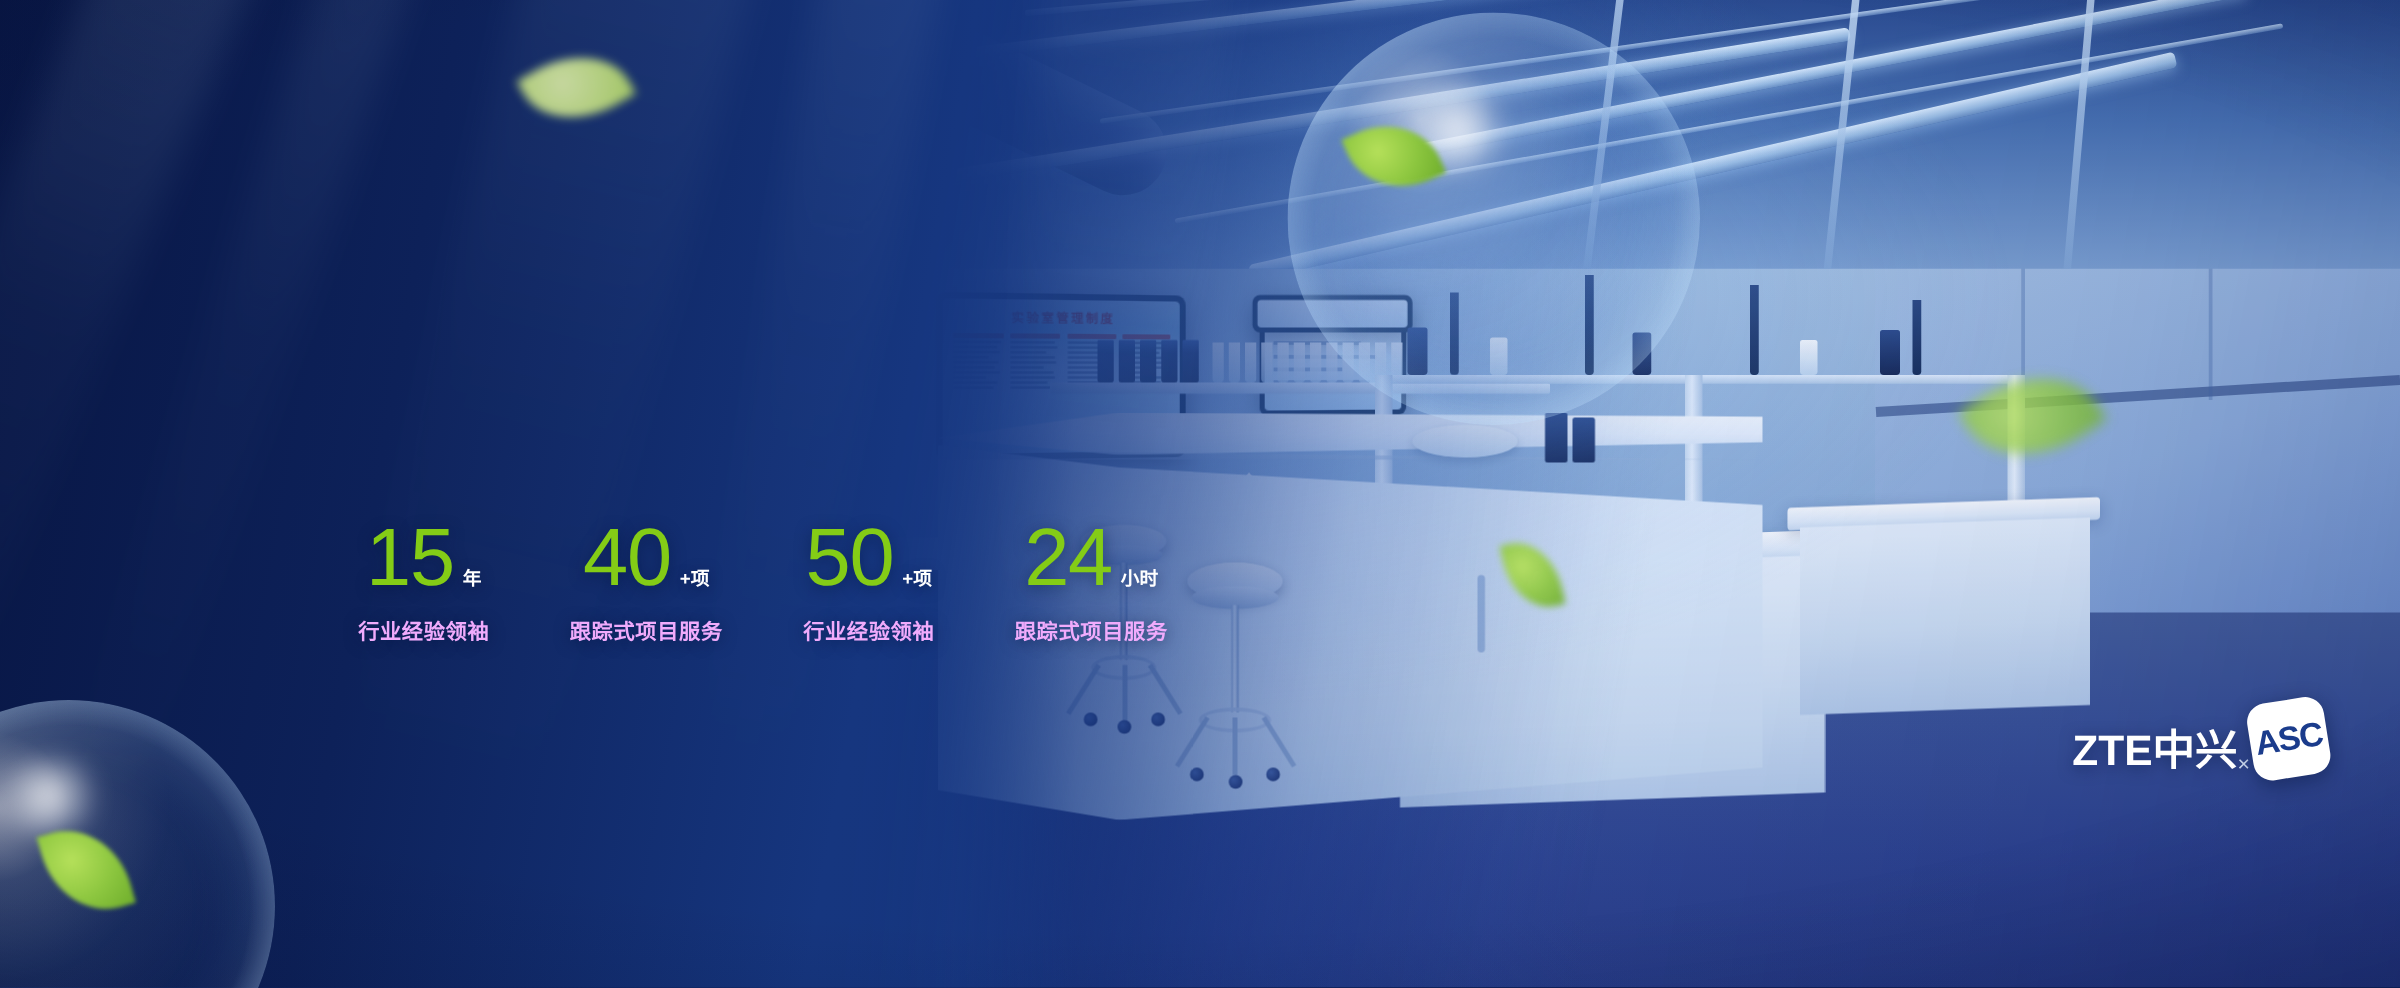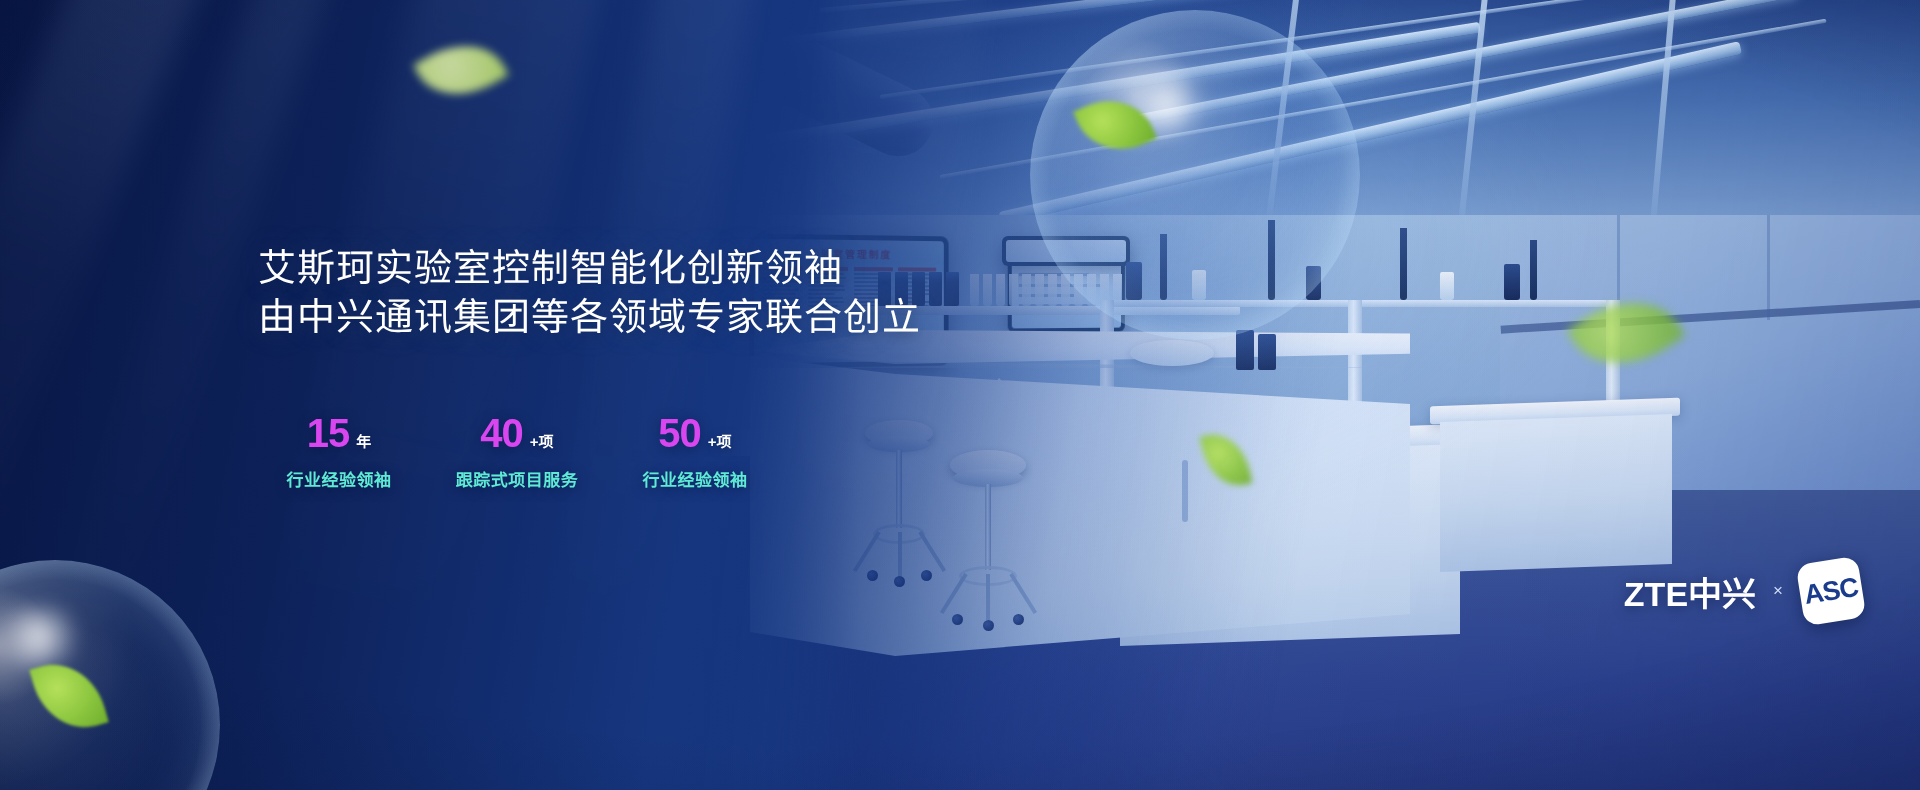--- a/index.html
+++ b/index.html
@@ -150,29 +150,29 @@
     color:#ffffff;font-size:38px;font-weight:normal;line-height:1.30;
     letter-spacing:1px;white-space:nowrap;
     text-shadow:0 2px 14px rgba(6,20,60,.55), 0 0 28px rgba(120,170,235,.25);
     font-family:"Liberation Sans","DejaVu Sans",sans-serif;
   }
   .headline .hl-line{display:block;}
 
   .stats{position:absolute;left:250px;top:413px;z-index:40;display:flex;}
   .stat{width:178px;}
   .stat-top{display:flex;align-items:baseline;justify-content:center;}
-  .stat-num{color:#d946ef;font-size:40px;font-weight:bold;line-height:1;letter-spacing:-1px;
+  .stat-num{color:#84cc16;font-size:65px;font-weight:normal;line-height:1;letter-spacing:-1px;
     text-shadow:0 2px 12px rgba(6,20,60,.5);}
   .stat-unit{color:#ffffff;font-size:15px;font-weight:bold;margin-left:7px;
     text-shadow:0 2px 10px rgba(6,20,60,.5);white-space:nowrap;}
-  .stat-label{margin-top:13px;text-align:center;color:#5eead4;font-size:17px;font-weight:bold;
+  .stat-label{margin-top:13px;text-align:center;color:#f0abfc;font-size:17px;font-weight:bold;
     letter-spacing:.5px;white-space:nowrap;text-shadow:0 2px 12px rgba(6,20,60,.55);}
 
   
-  .logo{position:absolute;right:58px;bottom:168px;z-index:50;display:flex;align-items:center;gap:17px;}
+  .logo{position:absolute;right:58px;bottom:168px;z-index:50;display:flex;align-items:flex-end;gap:0;}
   .logo-zte{color:#ffffff;font-size:34px;font-weight:bold;letter-spacing:0px;white-space:nowrap;
     text-shadow:0 2px 12px rgba(6,20,60,.5);}
   .logo-x{color:#cfdcf2;font-size:17px;font-weight:normal;}
   .logo-asc{width:62px;height:62px;border-radius:15px;background:#ffffff;
     transform:rotate(-9deg);display:flex;align-items:center;justify-content:center;
     box-shadow:0 4px 16px rgba(5,18,55,.45);}
   .logo-asc span{color:#1b3c8c;font-size:27px;font-weight:bold;letter-spacing:-1px;
     transform:rotate(0deg);font-family:"Liberation Sans","DejaVu Sans",sans-serif;}
 </style>
 </head>
@@ -414,26 +414,20 @@
     <div class="hl" style="left:30%;top:14%;width:100px;height:62px;"></div>
   </div>
   <div class="leaf" style="left:38px;top:660px;width:62px;height:72px;transform:rotate(-16deg);filter:blur(1.5px);z-index:21;"></div>
 
   <div class="leaf pale" style="left:422px;top:42px;width:78px;height:56px;transform:rotate(-30deg);filter:blur(4px);opacity:.85;z-index:21;"></div>
 
   <div class="leaf" style="left:1205px;top:432px;width:42px;height:56px;transform:rotate(-12deg);filter:blur(3px);opacity:.92;z-index:22;"></div>
 
   <div class="leaf" style="left:1578px;top:298px;width:96px;height:70px;transform:rotate(-34deg);filter:blur(5px);opacity:.78;z-index:22;"></div>
 
-  <div class="copy">
-    <div class="headline">
-      <span class="hl-line">艾斯珂实验室控制智能化创新领袖</span>
-      <span class="hl-line">由中兴通讯集团等各领域专家联合创立</span>
-    </div>
-  </div>
 
   <div class="stats">
     <div class="stat">
       <div class="stat-top">
         <span class="stat-num">15</span>
         <span class="stat-unit">年</span>
       </div>
       <div class="stat-label">行业经验领袖</div>
     </div>
 
@@ -446,20 +440,27 @@
     </div>
 
     <div class="stat">
       <div class="stat-top">
         <span class="stat-num">50</span>
         <span class="stat-unit">+项</span>
       </div>
       <div class="stat-label">行业经验领袖</div>
     </div>
 
+    <div class="stat">
+      <div class="stat-top">
+        <span class="stat-num">24</span>
+        <span class="stat-unit">小时</span>
+      </div>
+      <div class="stat-label">跟踪式项目服务</div>
+    </div>
   </div>
 
   <div class="logo">
     <span class="logo-zte">ZTE中兴</span>
     <span class="logo-x">×</span>
     <span class="logo-asc">
       <span>ASC</span>
     </span>
   </div>
 

